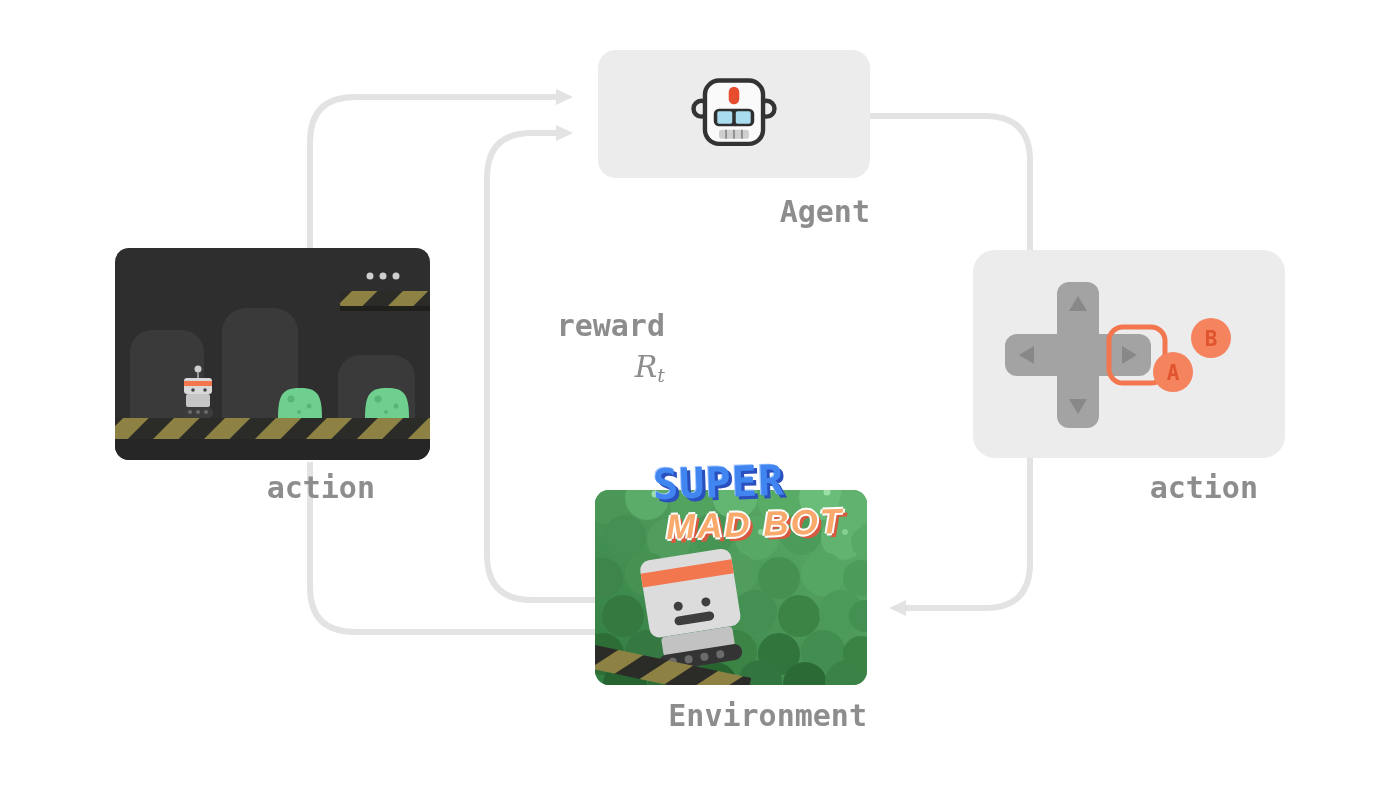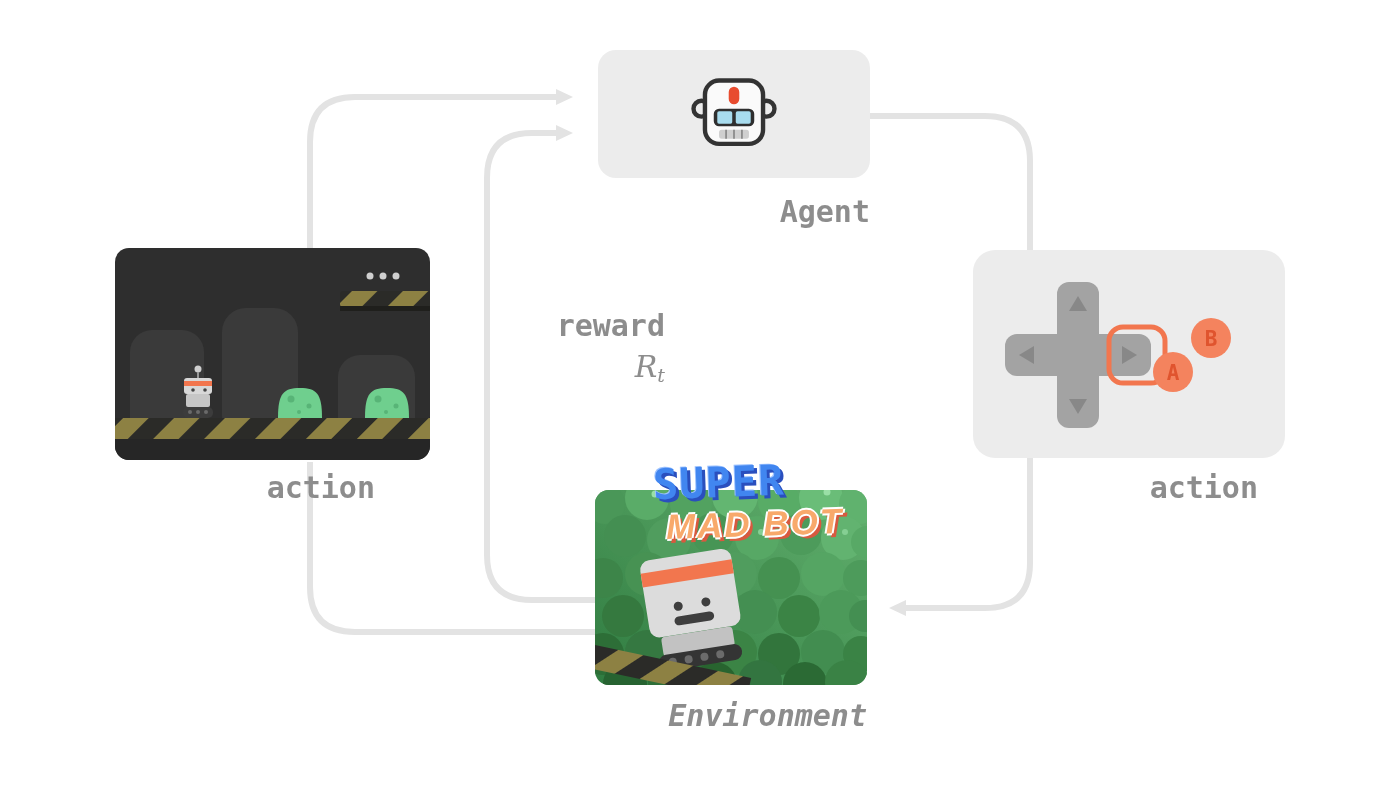--- a/index.html
+++ b/index.html
@@ -250,15 +250,15 @@
             <circle cx="118" cy="168" r="4" fill="#6b6b6b"></circle>
         </g>
         <g transform="rotate(12 0 158)">
           <rect x="-16" y="155" width="175" height="24" fill="url(#hzB)"></rect>
         </g>
       </g>
     </svg>
   </div>
   <div class="cover-title-super">SUPER</div>
   <div class="cover-title-madbot">MAD BOT</div>
-  <div class="label" style="left:595px; top:696px; width:272px;font-style:italic;">Environment</div>
+  <div class="label" style="left:595px; top:696px; width:272px;">Environment</div>
 
 </div>
 
 </body></html>

